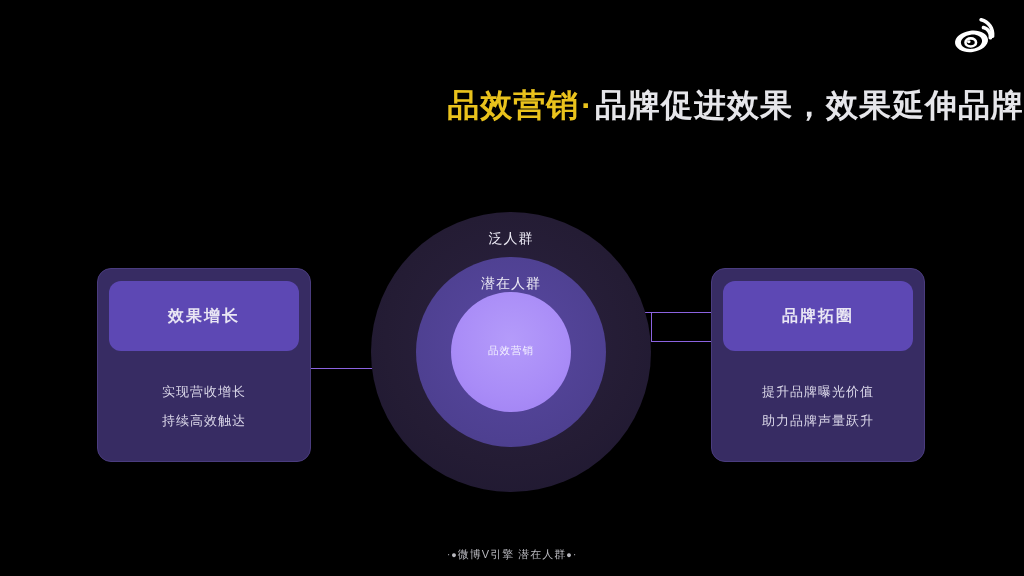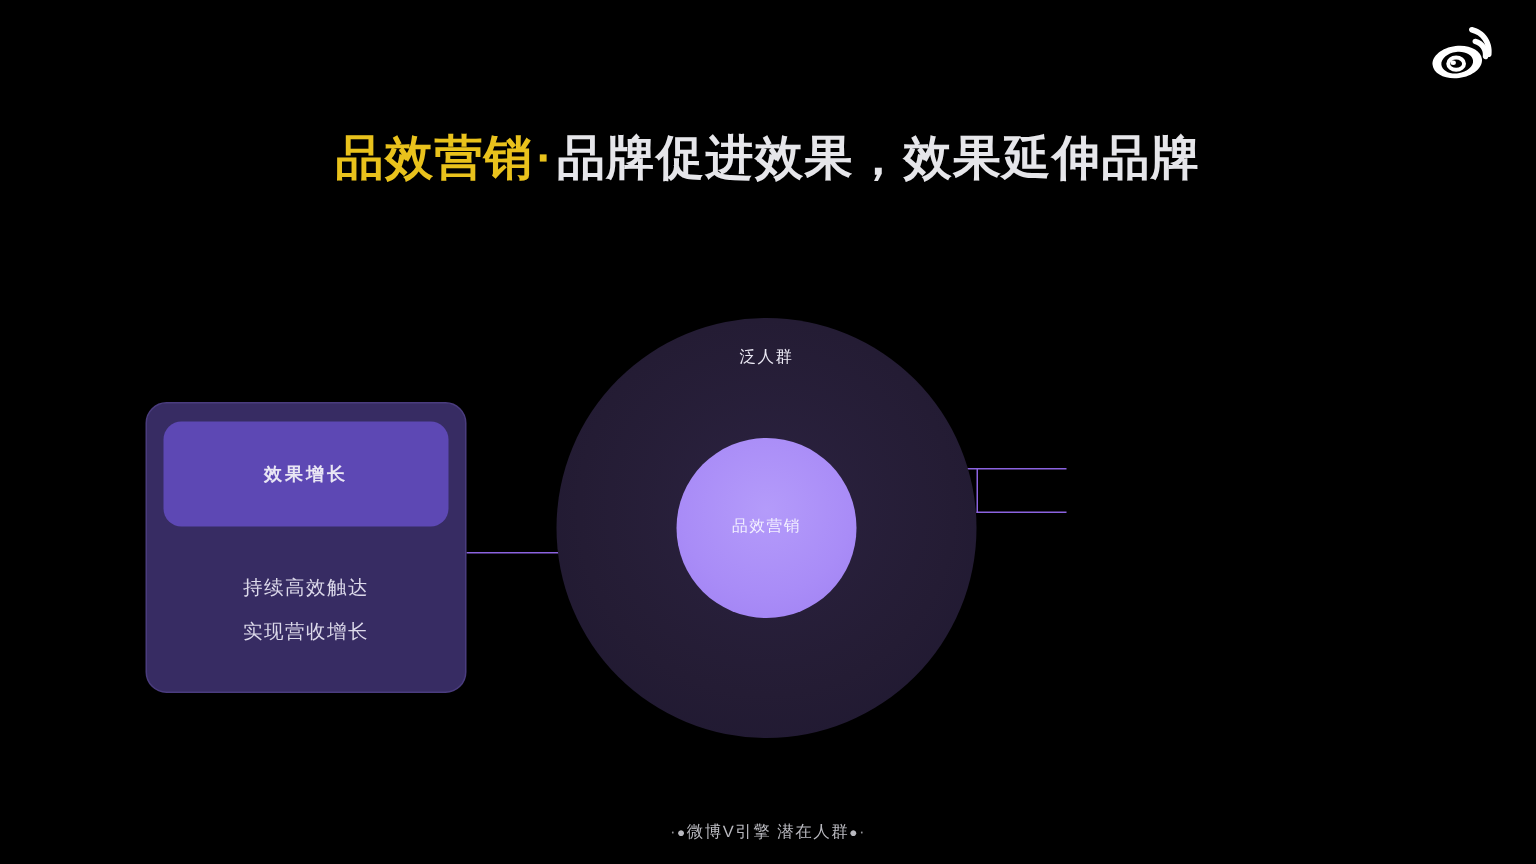--- a/index.html
+++ b/index.html
@@ -9,21 +9,21 @@
     background:#000;
   }
   #slide{position:absolute;left:0;top:0;width:1024px;height:576px;background:#000;}
 
   
   .logo{position:absolute;right:22px;top:14px;width:56px;height:52px;}
   .logo svg{width:100%;height:100%;display:block;}
 
   
   .title{
-    position:absolute;left:0;top:84px;width:1024px;text-align:center;
+    position:absolute;left:0;top:84px;width:1024px;text-align:right;
     font-size:32px;letter-spacing:1px;white-space:nowrap;
     font-weight:700;
   }
   .title .accent{color:#e9c21c;}
   .title .sep{color:#e9c21c;padding:0 2px;}
   .title .rest{color:#e6e6ea;}
 
   
   .conn{position:absolute;background:#8b63e0;height:1px;}
 
@@ -37,21 +37,21 @@
   .ring-mid{
     left:45px;top:45px;width:190px;height:190px;
     background:radial-gradient(circle at 50% 45%, #58489f 0%, #4e4091 70%, #473a86 100%);
   }
   .ring-in{
     left:80px;top:80px;width:120px;height:120px;
     background:radial-gradient(circle at 50% 40%, #b49bfa 0%, #a98cf7 60%, #9f80f2 100%);
   }
   .ring-label{
     position:absolute;width:100%;text-align:center;
-    color:#eceaf5;font-size:11px;letter-spacing:1px;
+    color:#eceaf5;font-size:14px;letter-spacing:1px;
   }
   .ring-outer .ring-label{top:18px;}
   .ring-mid  .ring-label{top:18px;}
   .ring-in   .ring-label{top:52px;font-size:10.5px;color:#f3f0ff;}
 
   
   .arrow{position:absolute;left:587px;top:368px;width:101px;height:24px;}
   .arrow svg{position:absolute;left:0;top:0;width:101px;height:24px;}
   .arrow .txt{
     position:absolute;left:22px;top:0;width:79px;height:24px;
@@ -65,21 +65,21 @@
     background:#372c63;border:1px solid #4a3c7e;border-radius:14px;
     box-sizing:border-box;
   }
   .card.left{left:97px;top:268px;}
   .card.right{left:711px;top:268px;}
   .card .pill{
     position:absolute;left:11px;top:12px;width:190px;height:70px;
     background:#5d48b4;border-radius:12px;
     display:flex;align-items:center;justify-content:center;
   }
-  .card .pill-label{color:#e9e6f4;font-size:12px;letter-spacing:2px;font-weight:600;}
+  .card .pill-label{color:#e9e6f4;font-size:16px;letter-spacing:2px;font-weight:600;}
   .card .lines{position:absolute;left:0;top:108px;width:100%;text-align:center;}
   .card .line{color:#dcd9ea;font-size:13px;letter-spacing:1px;line-height:29px;}
 
   
   .footer{
     position:absolute;left:0;bottom:14px;width:1024px;text-align:center;
     color:#b9b9bf;font-size:11px;letter-spacing:1px;white-space:nowrap;
   }
   .footer .dot{font-size:9px;}
   .footer .dash{opacity:.8;}
@@ -108,34 +108,46 @@
   <div class="conn" style="left:311px;top:368px;width:200px;"></div>
 
   <div class="conn" style="left:611px;top:312px;width:100px;"></div>
   <div class="conn" style="left:651px;top:341px;width:60px;"></div>
   <div class="conn" style="left:651px;top:312px;width:1px;height:30px;"></div>
 
   <div class="rings">
     <div class="ring ring-outer">
       <div class="ring-label">泛人群</div>
     </div>
+    <div class="ring ring-mid">
+      <div class="ring-label">潜在人群</div>
+    </div>
     <div class="ring ring-in">
       <div class="ring-label">品效营销</div>
     </div>
   </div>
 
 
   <div class="card left">
     <div class="pill">
       <span class="pill-label">效果增长</span>
     </div>
     <div class="lines">
+      <div class="line">实现营收增长</div>
       <div class="line">持续高效触达</div>
-      <div class="line">实现营收增长</div>
     </div>
   </div>
 
+  <div class="card right">
+    <div class="pill">
+      <span class="pill-label">品牌拓圈</span>
+    </div>
+    <div class="lines">
+      <div class="line">提升品牌曝光价值</div>
+      <div class="line">助力品牌声量跃升</div>
+    </div>
+  </div>
 
   <div class="footer">
     <span class="dash">·</span><span class="dot">●</span><span>微博V引擎 潜在人群</span><span class="dot">●</span><span class="dash">·</span>
   </div>
 
 </div>
 
 </body></html>

